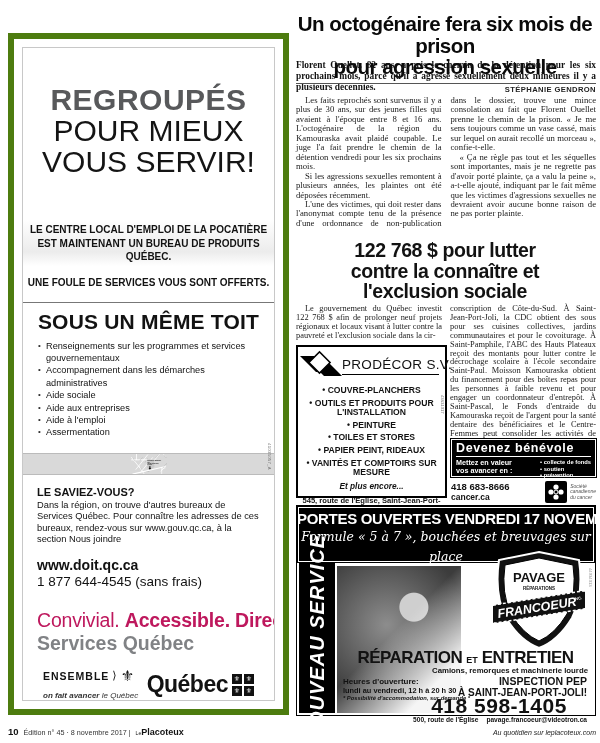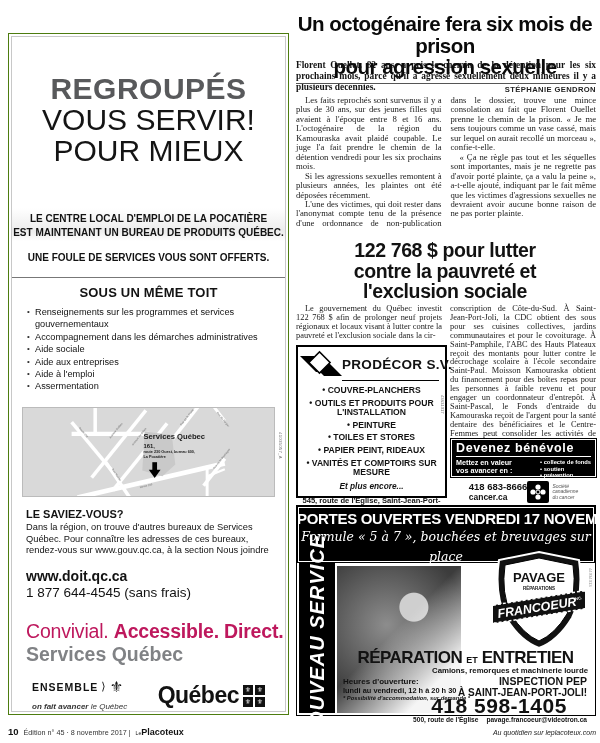--- a/index.html
+++ b/index.html
@@ -1,26 +1,26 @@
 <!DOCTYPE html>
 <html><head>
 <meta charset="utf-8">
 <style>
   html,body{margin:0;padding:0;background:#e9e9e9}
   .page{position:relative;width:600px;height:743px;background:#fff;font-family:"Liberation Sans",sans-serif;color:#121212;overflow:hidden;margin:0 auto}
 
   
-  .lad{position:absolute;left:8px;top:33px;width:281px;height:682px;border:1px solid #4d7c0f;padding:2px;box-sizing:border-box;background:#fff}
+  .lad{position:absolute;left:8px;top:33px;width:281px;height:682px;border:6px solid #4d7c0f;padding:8px;box-sizing:border-box;background:#fff}
   .lad-inner{border:1px solid #c8c8c8;height:100%;box-sizing:border-box;display:flex;flex-direction:column;align-items:center;text-align:center;overflow:hidden;position:relative}
   .lad-t1{margin-top:36px;font-size:30px;line-height:31px;font-weight:800;letter-spacing:.5px;color:#58595b}
   .lad-t2{font-size:30px;line-height:31px;font-weight:500;color:#141414}
   .lad-sub{margin-top:42px;font-size:10px;line-height:13.5px;font-weight:600;width:100%;padding:4px 0 2px;background:linear-gradient(to bottom,#fff, #ececec 70%, #fff)}
   .lad-offer{margin-top:11px;font-size:10px;font-weight:600}
   .lad-div{width:100%;border-top:1px solid #777;margin-top:14px}
-  .lad-sec{margin-top:7px;font-size:13px;font-weight:800;letter-spacing:.2px}
+  .lad-sec{margin-top:7px;font-size:21px;font-weight:800;letter-spacing:.2px}
   .lad-list{list-style:none;margin:6px 0 0;padding:0 14px;text-align:left}
   .lad-list li{font-size:9.2px;line-height:12.4px;font-weight:500;padding-left:9px;position:relative}
   .lad-list li::before{content:"•";position:absolute;left:1px;top:0;font-size:8px;color:#333}
   .lad-map{margin-top:14px;width:253px;height:150px;background:#d9d9d9;border:1px solid #bbb;box-sizing:border-box}
   .lad-know{align-self:flex-start;text-align:left;padding:0 14px;width:100%;box-sizing:border-box}
   .lad-know-t{margin-top:11px;font-size:11px;font-weight:800}
   .lad-know-p{margin-top:2px;font-size:9.3px;line-height:11.6px;font-weight:400}
   .lad-web{margin-top:11px;font-size:14px;font-weight:800}
   .lad-phone{margin-top:1px;font-size:13.5px;font-weight:400}
   .lad-slogan{margin-top:20px;font-size:19.5px;letter-spacing:-.2px;color:#be185d;white-space:nowrap}
@@ -52,39 +52,39 @@
   .a2-col{position:absolute;font-family:"Liberation Serif",serif;font-size:8.4px;line-height:8.9px;text-align:justify;color:#1a1a1a}
   .a2-col p{margin:0}
   .a2-c1{left:296px;top:305px;width:146px}
   .a2-c1 p{text-indent:9px}
   .a2-c2{left:450px;top:305px;width:146px}
 
   
   .prod{position:absolute;left:296px;top:345px;width:151px;height:153px;border:2px solid #000;box-sizing:border-box;background:#fff;text-align:center}
   .prod-logo{position:relative;height:32px;margin-top:3px}
   .prod-rib{position:absolute;left:2px;top:0px}
-  .prod-name{position:absolute;left:44px;top:7px;right:6px;font-size:13.5px;font-weight:700;letter-spacing:.3px;border-bottom:1.5px solid #000;padding-bottom:8px;white-space:nowrap}
+  .prod-name{position:absolute;left:44px;top:7px;right:6px;font-size:13.5px;font-weight:400;letter-spacing:.3px;border-bottom:1.5px solid #000;padding-bottom:2px;white-space:nowrap}
   .prod-list{list-style:none;margin:4px 8px 0;padding:0}
   .prod-list li{font-size:8.6px;line-height:9.6px;font-weight:800;margin-bottom:3px}
   .prod-list li::before{content:"• "}
   .prod-more{font-size:8.3px;font-weight:800;font-style:italic;margin-top:2px}
   .prod-addr{font-size:7.6px;font-weight:800;margin-top:5px}
   .prod-phone{font-size:12px;font-weight:800;line-height:12px}
   .prod-web{margin:2px 6px 0;border:1px solid #000;font-size:10px;font-weight:800;padding:1px 0;box-shadow:0 0 0 1px #fff inset}
   .prod-id{position:absolute;right:0px;top:48px;writing-mode:vertical-rl;font-size:4.2px;color:#777}
 
   
   .ben{position:absolute;left:451px;top:439px;width:145px;height:38px;background:#000;color:#fff;box-sizing:border-box;padding:2px 5px;box-shadow:0 0 0 1px #000, inset 0 0 0 1px #fff}
   .ben-title{font-size:12.5px;font-weight:800;letter-spacing:.6px;border-bottom:1px solid #fff;padding-bottom:1px}
   .ben-row{display:flex;justify-content:space-between;margin-top:2px}
   .ben-lead{font-size:7.2px;line-height:8px;font-weight:800}
   .ben-list{list-style:none;margin:0;padding:0;text-align:left}
   .ben-list li{font-size:5.8px;line-height:6.6px;font-weight:600}
   .ben-list li::before{content:"•  "}
-  .ben-foot{position:absolute;left:451px;top:481px;width:145px;height:22px;display:flex;justify-content:center;align-items:center}
+  .ben-foot{position:absolute;left:451px;top:481px;width:145px;height:22px;display:flex;justify-content:space-between;align-items:center}
   .ben-phone{font-size:9.5px;font-weight:800;line-height:10px;text-align:left}
   .ben-web{font-size:8.5px;font-weight:800}
   .ben-org{display:flex;gap:3px;align-items:center}
   .ben-orgtxt{font-size:5px;line-height:5.6px;color:#555;text-align:left;font-style:italic}
 
   
   .fra{position:absolute;left:296px;top:505px;width:300px;height:211px;border:1px solid #000;box-sizing:border-box;background:#fff}
   .fra-head{position:absolute;left:0;top:0;right:0;height:57px;background:#000;color:#fff;text-align:center;box-shadow:inset 0 0 0 1px #000, inset 0 0 0 2px #fff}
   .fra-h1{margin-top:4px;font-size:15px;font-weight:800;letter-spacing:-.3px;white-space:nowrap}
   .fra-script{font-family:"DejaVu Serif",serif;font-style:italic;font-weight:400;font-size:12.5px;line-height:20px}
@@ -121,22 +121,22 @@
   svg text{font-family:"Liberation Sans",sans-serif}
 </style>
 </head>
 <body>
 
 <div class="page">
 
   <div class="lad">
     <div class="lad-inner">
       <div class="lad-t1">REGROUPÉS</div>
+      <div class="lad-t2">POUR MIEUX</div>
       <div class="lad-t2">VOUS SERVIR!</div>
-      <div class="lad-t2">POUR MIEUX</div>
       <div class="lad-sub">
         <div>LE CENTRE LOCAL D'EMPLOI DE LA POCATIÈRE</div>
         <div>EST MAINTENANT UN BUREAU DE PRODUITS QUÉBEC.</div>
       </div>
       <div class="lad-offer">UNE FOULE DE SERVICES VOUS SONT OFFERTS.</div>
       <div class="lad-div"></div>
       <div class="lad-sec">SOUS UN MÊME TOIT</div>
       <ul class="lad-list">
 
       <li><span>Renseignements sur les programmes et services gouvernementaux</span></li>
@@ -233,21 +233,21 @@
   <div class="a1-body">
 
   <p><span>Les faits reprochés sont survenus il y a plus de 30 ans, sur des jeunes filles qui avaient à l'époque entre 8 et 16 ans. L'octogénaire de la région du Kamouraska avait plaidé coupable. Le juge l'a fait prendre le chemin de la détention vendredi pour les six prochains mois.</span></p>
       <p><span>Si les agressions sexuelles remontent à plusieurs années, les plaintes ont été déposées récemment.</span></p>
       <p><span>L'une des victimes, qui doit rester dans l'anonymat compte tenu de la présence d'une ordonnance de non-publication dans le dossier, trouve une mince consolation au fait que Florent Ouellet prenne le chemin de la prison. « Je me sens toujours comme un vase cassé, mais sur lequel on aurait recollé un morceau », confie-t-elle.</span></p>
       <p><span>« Ça ne règle pas tout et les séquelles sont importantes, mais je ne regrette pas d'avoir porté plainte, ça a valu la peine », a-t-elle ajouté, indiquant par le fait même que les victimes d'agressions sexuelles ne devraient avoir aucune bonne raison de ne pas porter plainte.</span></p>
     </div>
 
   <div class="a2-title">
     <div>122 768 $ pour lutter</div>
-    <div>contre la pauvreté et</div>
+    <div>contre la connaître et</div>
     <div>l'exclusion sociale</div>
   </div>
   <div class="a2-col a2-c1">
       <p>Le gouvernement du Québec investit 122 768 $ afin de prolonger neuf projets régionaux et locaux visant à lutter contre la pauvreté et l'exclusion sociale dans la cir-</p>
     </div>
   <div class="a2-col a2-c2">
       <p>conscription de Côte-du-Sud. À Saint-Jean-Port-Joli, la CDC obtient des sous pour ses cuisines collectives, jardins communautaires et pour le covoiturage. À Saint-Pamphile, l'ABC des Hauts Plateaux reçoit des montants pour lutter contre le décrochage scolaire à l'école secondaire Saint-Paul. Moisson Kamouraska obtient du financement pour des boîtes repas pour les personnes à faible revenu et pour engager un coordonnateur d'entrepôt. À Saint-Pascal, le Fonds d'entraide du Kamouraska reçoit de l'argent pour la santé dentaire des bénéficiaires et le Centre-Femmes peut consolider les activités de cuisines collectives.</p>
     </div>
 
   <div class="prod">

